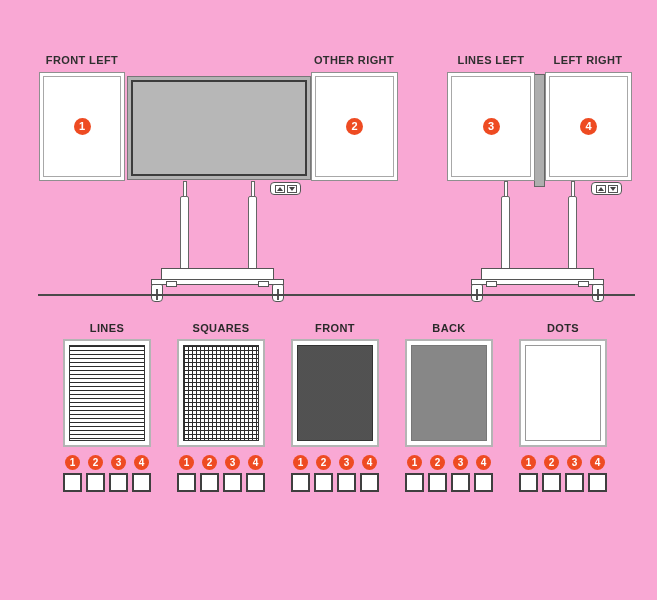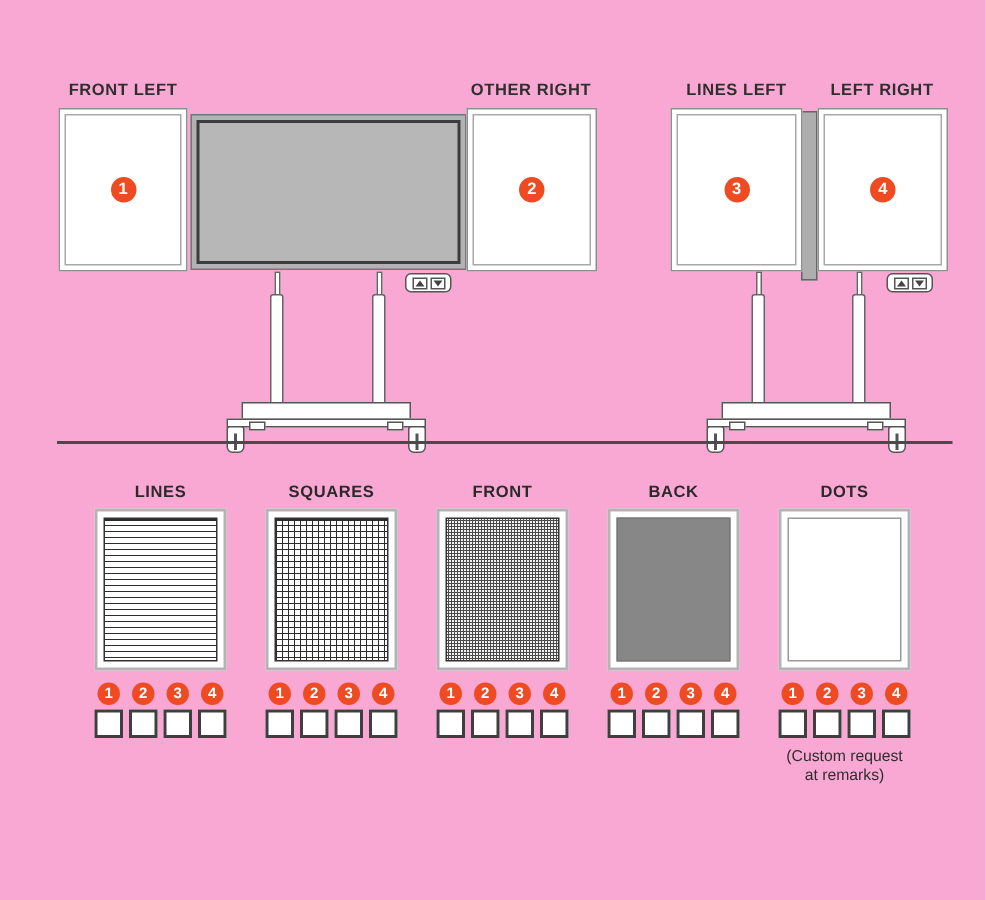--- a/index.html
+++ b/index.html
@@ -331,20 +331,16 @@
         <span class="cell">
             <span class="num-badge small">4</span>
           </span>
       </div>
       <div class="cells boxes">
         <span class="checkbox"></span>
         <span class="checkbox"></span>
         <span class="checkbox"></span>
         <span class="checkbox"></span>
       </div>
-      <div class="custom-note">
-        <div>(Custom request</div>
-        <div>at remarks)</div>
-      </div>
     </div>
 
   </div>
 </div>
 
 </body></html>

